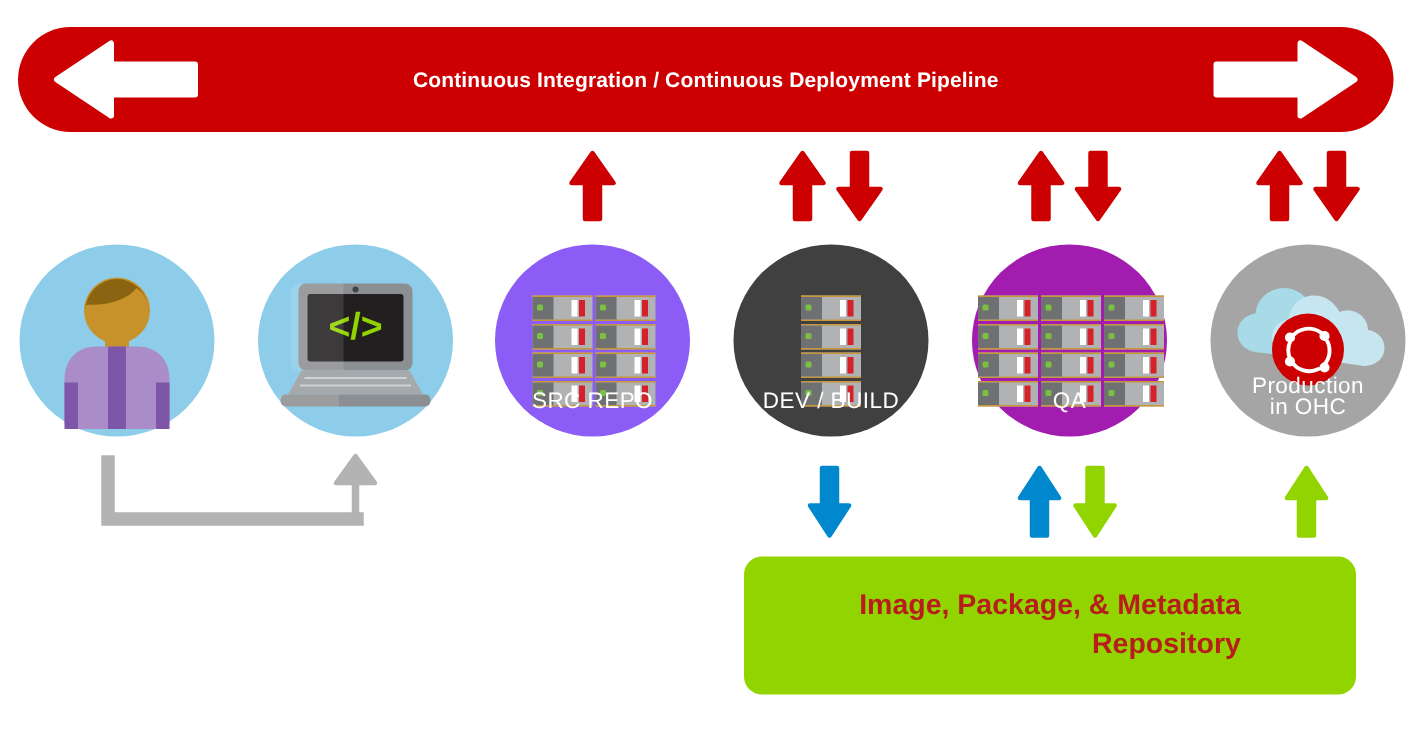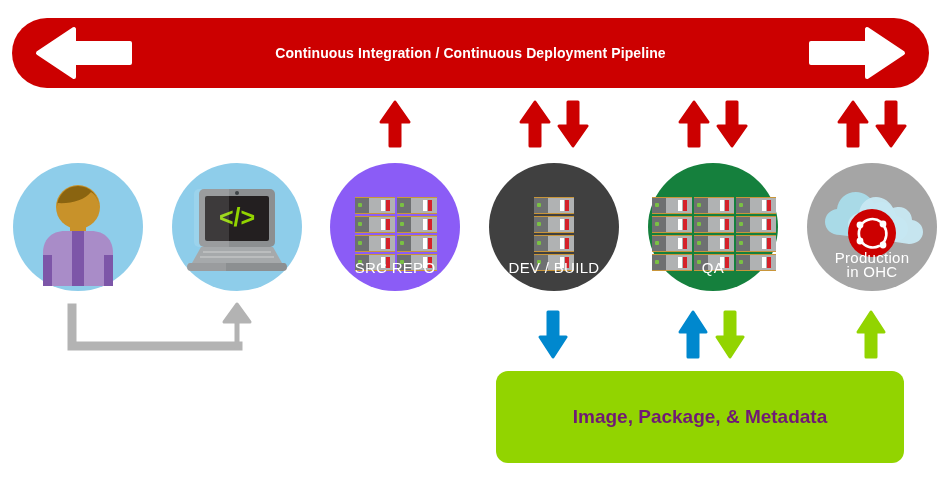--- a/index.html
+++ b/index.html
@@ -19,42 +19,42 @@
   
   .node{position:absolute;border-radius:50%;}
   .node-label{position:absolute;left:0;width:100%;text-align:center;
         color:#ffffff;font-size:15px;font-weight:normal;line-height:13px;
         letter-spacing:.3px;}
 
   .c-person{left:13px;top:163px;width:130px;height:128px;background:#8ecdea;}
   .c-laptop{left:172px;top:163px;width:130px;height:128px;background:#8ecdea;}
   .c-src   {left:330px;top:163px;width:130px;height:128px;background:#8b5cf6;}
   .c-dev   {left:489px;top:163px;width:130px;height:128px;background:#404040;}
-  .c-qa    {left:648px;top:163px;width:130px;height:128px;background:#15803d;}
+  .c-qa    {left:648px;top:163px;width:130px;height:128px;background:#a21caf;}
   .c-prod  {left:807px;top:163px;width:130px;height:128px;background:#a5a5a5;}
 
   
   .rack{position:absolute;display:flex;gap:2px;}
   .rack-col{display:flex;flex-direction:column;gap:2px;}
   .unit{width:40px;height:15px;background:#b0b2b3;position:relative;
         border-top:1px solid #c9963a;border-bottom:1px solid #c9963a;
         display:flex;align-items:center;}
   .unit .bay{width:14px;height:100%;background:#6e7071;position:relative;}
   .unit .led{position:absolute;left:3px;top:5px;width:4px;height:4px;
         background:#7ac143;border-radius:1px;}
   .unit .ind{position:absolute;right:3px;top:2px;height:11px;width:11px;
         display:flex;gap:1px;}
   .unit .ind i{display:block;width:4px;height:11px;background:#ffffff;}
   .unit .ind i.r{background:#d5212a;}
 
   
   .repo{position:absolute;left:496px;top:371px;width:408px;height:92px;
         background:#92d400;border-radius:12px;
         display:flex;align-items:center;justify-content:center;}
-  .repo-text{color:#701a75;font-size:19px;font-weight:bold;text-align:right;
+  .repo-text{color:#b91c1c;font-size:19px;font-weight:bold;text-align:right;
         line-height:26px;}
 
   .arrow-svg{position:absolute;}
 </style>
 </head>
 <body>
 
 <div id="stage">
 
   <div class="banner">
@@ -405,16 +405,17 @@
     <path d="M16 48 L29 28 L21 28 L21 3 L11 3 L11 28 L3 28 Z" fill="#92d400" stroke="#92d400" stroke-width="3" stroke-linejoin="round"></path>
   </svg>
 
   <svg class="arrow-svg" style="left:855px;top:309px;" width="32" height="50" viewBox="0 0 32 50">
     <path d="M16 3 L29 23 L21 23 L21 48 L11 48 L11 23 L3 23 Z" fill="#92d400" stroke="#92d400" stroke-width="3" stroke-linejoin="round"></path>
   </svg>
 
   <div class="repo">
     <div class="repo-text">
       <div>Image, Package, &amp; Metadata</div>
+      <div>Repository</div>
     </div>
   </div>
 
 </div>
 
 </body></html>

